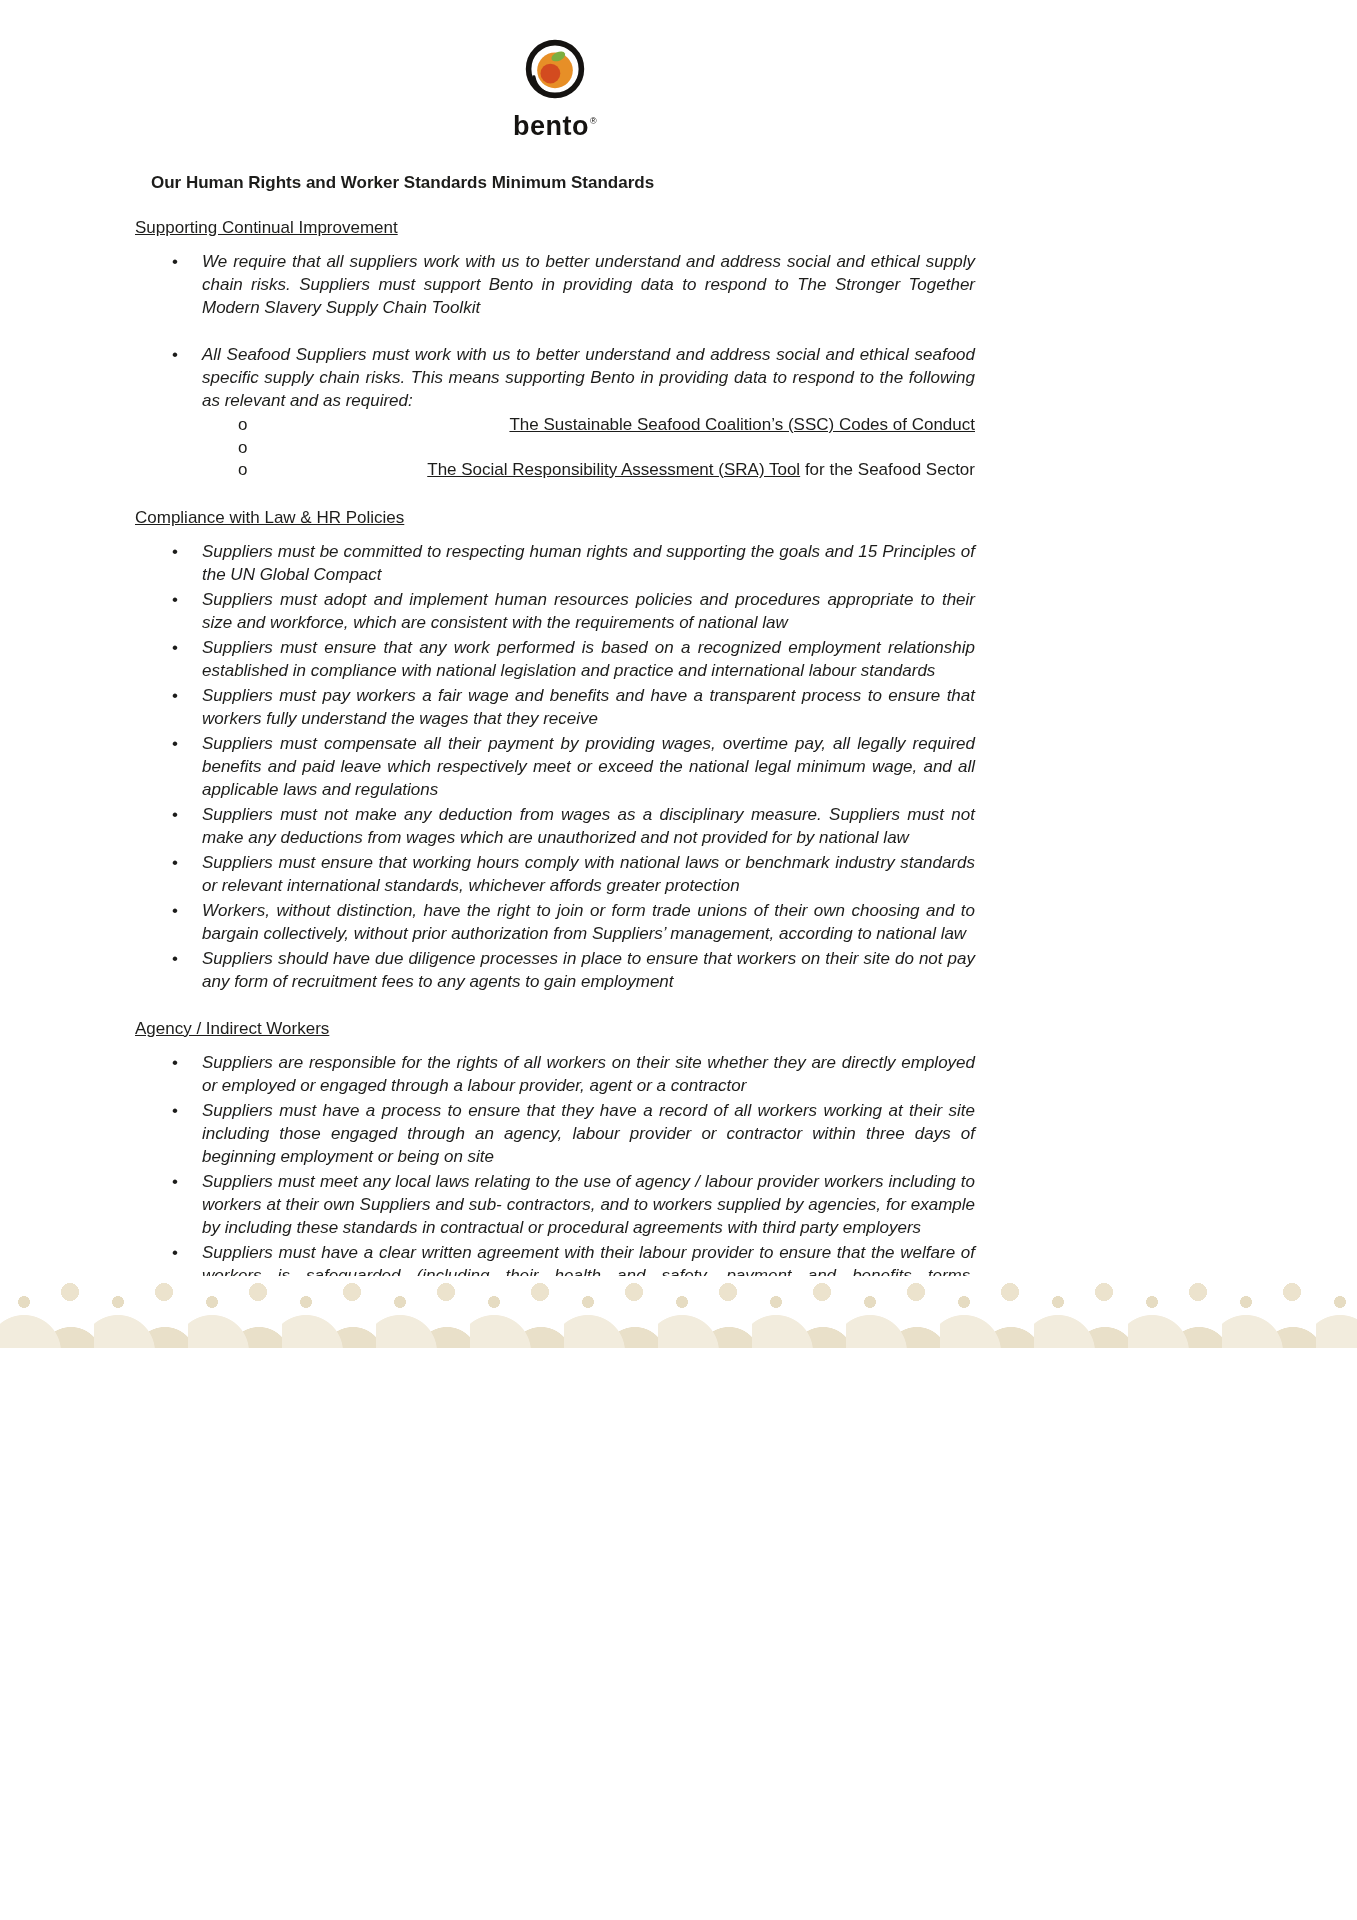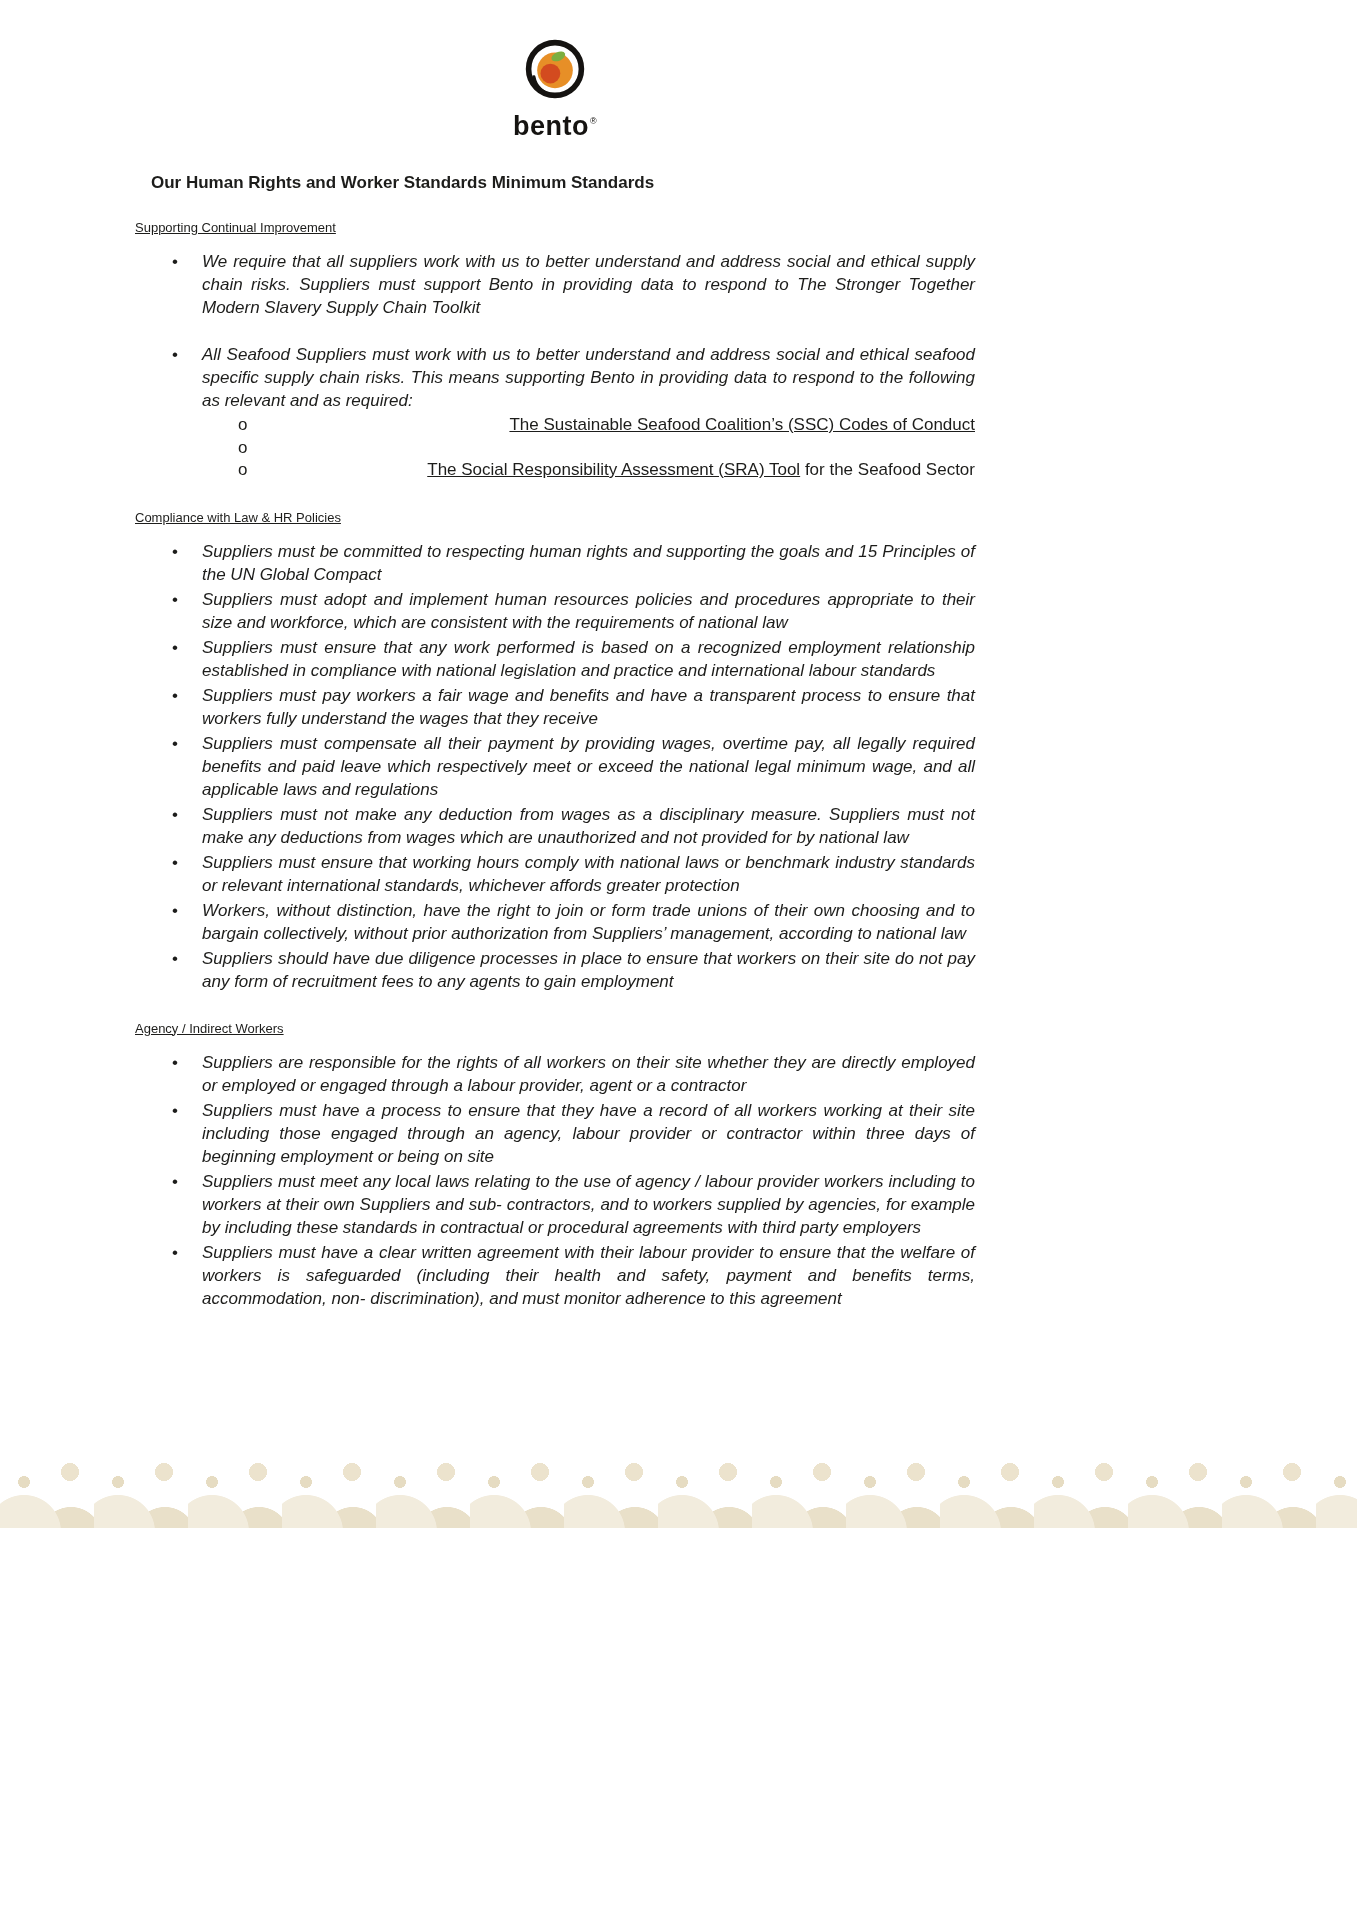--- a/index.html
+++ b/index.html
@@ -1,20 +1,20 @@
 <!DOCTYPE html>
 <html><head>
 <meta charset="utf-8">
 <style>
   * { box-sizing: border-box; }
   html, body { margin: 0; padding: 0; background: #ffffff; }
   .page {
     position: relative;
     width: 1357px;
-    height: 1528px;
+    height: 1348px;
     background: #ffffff;
     font-family: "Liberation Sans", sans-serif;
     color: #1d1d1b;
     overflow: hidden;
   }
   .content {
     position: absolute;
     left: 135px;
     top: 36px;
     width: 840px;
@@ -33,21 +33,21 @@
   
   .title {
     margin: 31px 0 22px 16px;
     font-size: 17px;
     font-weight: 700;
     line-height: 22px;
   }
   .section { margin-bottom: 24px; }
   .heading {
     margin: 0 0 11px 0;
-    font-size: 13px;
+    font-size: 17px;
     font-weight: 400;
     text-decoration: underline;
     line-height: 23px;
   }
   .bullet {
     display: flex;
     align-items: flex-start;
     font-size: 17px;
     line-height: 23px;
     margin-bottom: 2px;

